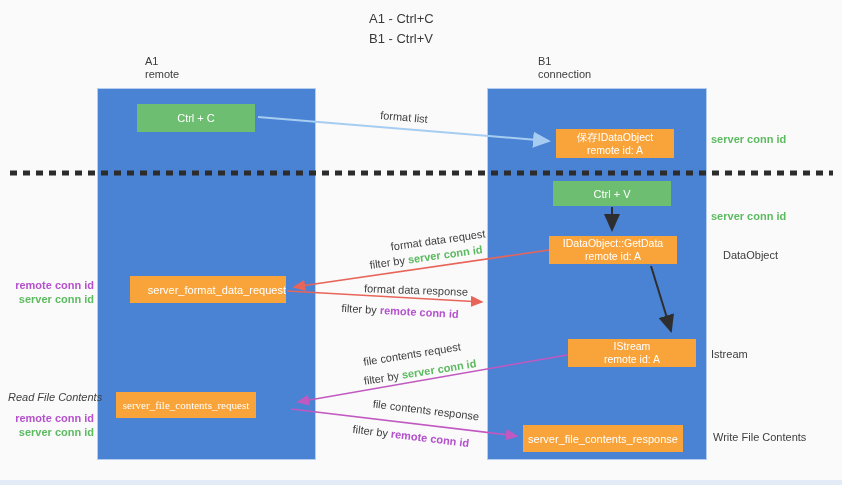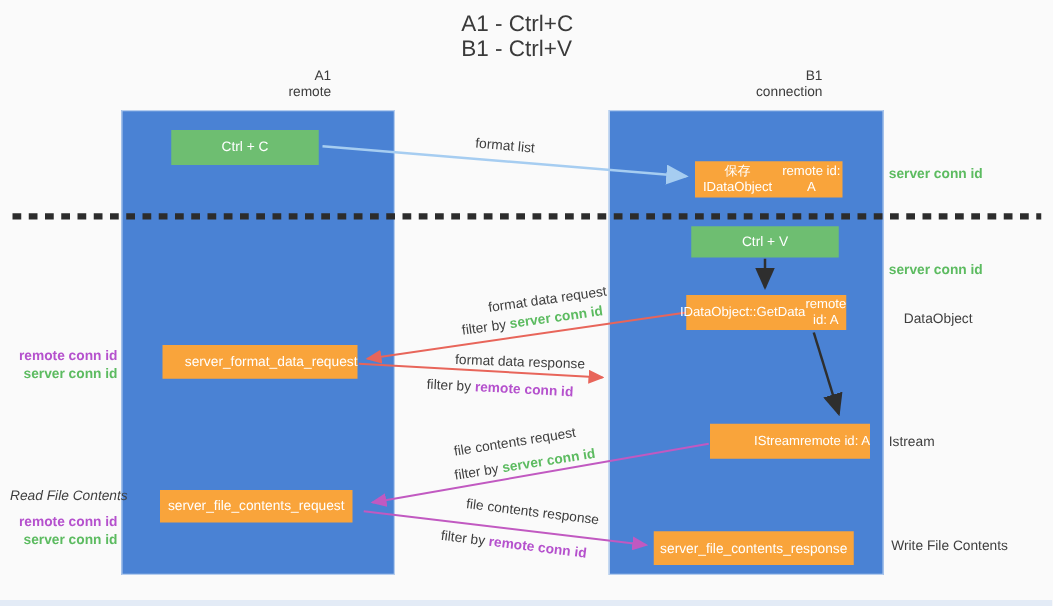--- a/index.html
+++ b/index.html
@@ -1,39 +1,39 @@
 <!DOCTYPE html>
 <html style="--lane-blue: #4a82d4; --node-green: #6ebe71; --node-orange: #f9a43b; --arrow-red: #e8655a; --arrow-purple: #c159c1; --arrow-blue: #a6cdf1; --arrow-black: #2e2e2e; --label-green: #5cbb60; --label-purple: #b551cd;"><head>
 <meta charset="utf-8">
 <style>
   html,body{margin:0;padding:0;}
   body{background:#fafafa;font-family:"Liberation Sans","DejaVu Sans",sans-serif;}
   .canvas{position:relative;width:842px;height:485px;background:#fafafa;overflow:hidden;}
 
-  .title{position:absolute;left:369px;top:9px;font-size:18px;line-height:20px;color:#3a3a3a;}
-  .col-header{position:absolute;width:120px;text-align:right;font-size:11px;line-height:13px;color:#3c3c3c;}
+  .title{position:absolute;left:369px;top:9px;font-size:13px;line-height:20px;color:#3a3a3a;}
+  .col-header{position:absolute;width:120px;text-align:left;font-size:11px;line-height:13px;color:#3c3c3c;}
 
   .lane{position:absolute;top:88px;height:372px;background:var(--lane-blue);border:1px solid #b5cdee;box-sizing:border-box;}
   .lane-a{left:97px;width:219px;}
   .lane-b{left:487px;width:220px;}
 
   svg.overlay{position:absolute;left:0;top:0;z-index:2;pointer-events:none;}
   .s-blue{stroke:var(--arrow-blue);stroke-width:2;}
   .s-black{stroke:var(--arrow-black);stroke-width:2;}
   .s-red{stroke:var(--arrow-red);stroke-width:1.6;}
   .s-purple{stroke:var(--arrow-purple);stroke-width:1.6;}
   .s-dash{stroke:#2c2c2c;stroke-width:5;stroke-dasharray:7 6;}
   #mblue path{fill:var(--arrow-blue);} #mblack path{fill:var(--arrow-black);}
   #mred path{fill:var(--arrow-red);} #mpurple path{fill:var(--arrow-purple);}
 
   .node{position:absolute;z-index:3;display:flex;align-items:center;justify-content:center;
         color:#fff;font-size:11px;text-align:center;box-sizing:border-box;}
   .node.green{background:var(--node-green);}
   .node.orange{background:var(--node-orange);}
-  .node.two{flex-direction:row;font-size:10.5px;line-height:13px;justify-content:flex-end;}
+  .node.two{flex-direction:column;font-size:10.5px;line-height:13px;}
 
   .lbl{position:absolute;z-index:4;font-size:11px;color:#3e3e3e;white-space:nowrap;}
   .lbl.c{text-align:center;}
   .lbl.r{text-align:right;}
   .green-t{color:var(--label-green);font-weight:bold;}
   .purple-t{color:var(--label-purple);font-weight:bold;}
 
   .bottom-strip{position:absolute;left:0;right:0;bottom:0;height:5px;background:#e3ebf6;z-index:1;}
 </style>
 </head>
@@ -104,21 +104,21 @@
   <div class="node orange" style="left:130px;top:276px;width:156px;height:27px;justify-content:flex-end;">
     <span>server_format_data_request</span>
   </div>
 
 
   <div class="node orange two" style="left:568px;top:339px;width:128px;height:28px;">
     <div>IStream</div>
     <div>remote id: A</div>
   </div>
 
-  <div class="node orange" style="left:128px;top:392px;width:154px;height:26px;">
+  <div class="node orange" style="left:116px;top:392px;width:140px;height:26px;font-family:Liberation Serif, serif;">
     <span>server_file_contents_request</span>
   </div>
 
   <div class="node orange" style="left:523px;top:425px;width:160px;height:27px;">
     <span>server_file_contents_response</span>
   </div>
 
   <div class="lbl c" style="left:354px;top:111px;width:100px;transform:rotate(5deg);">format list</div>
 
   <div class="lbl c" style="left:378px;top:234px;width:120px;transform:rotate(-8deg);">format data request</div>

